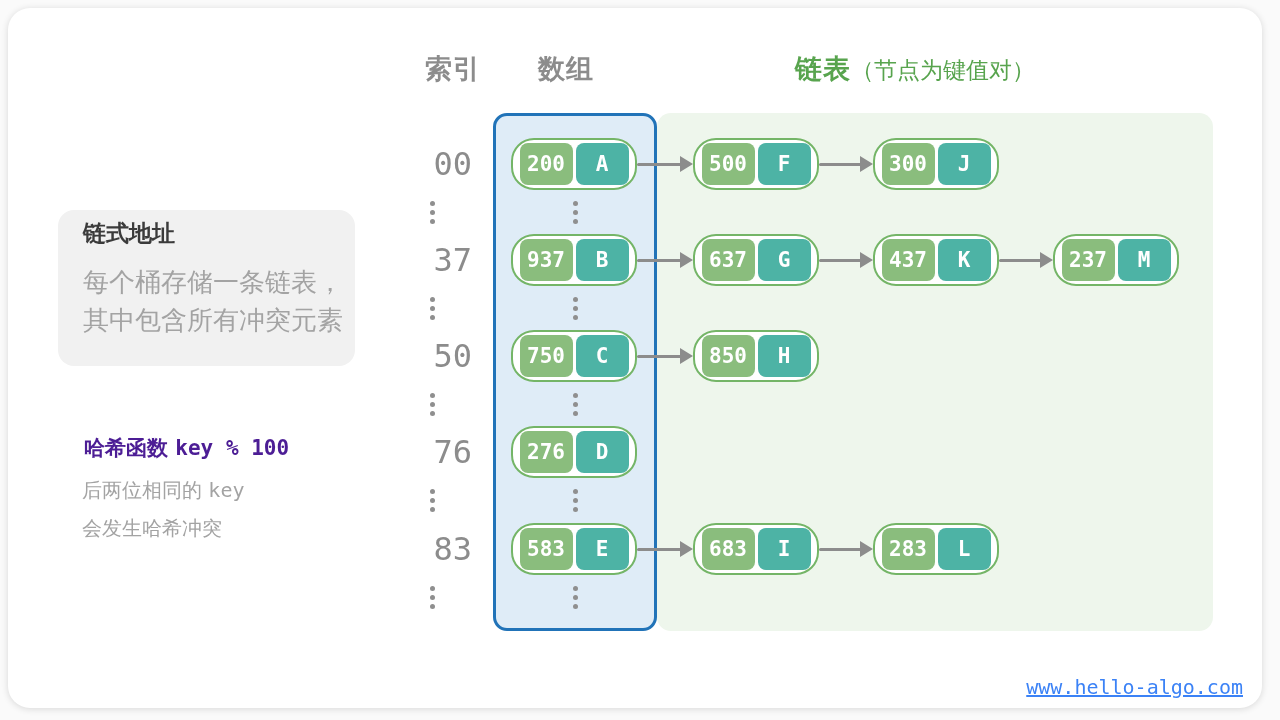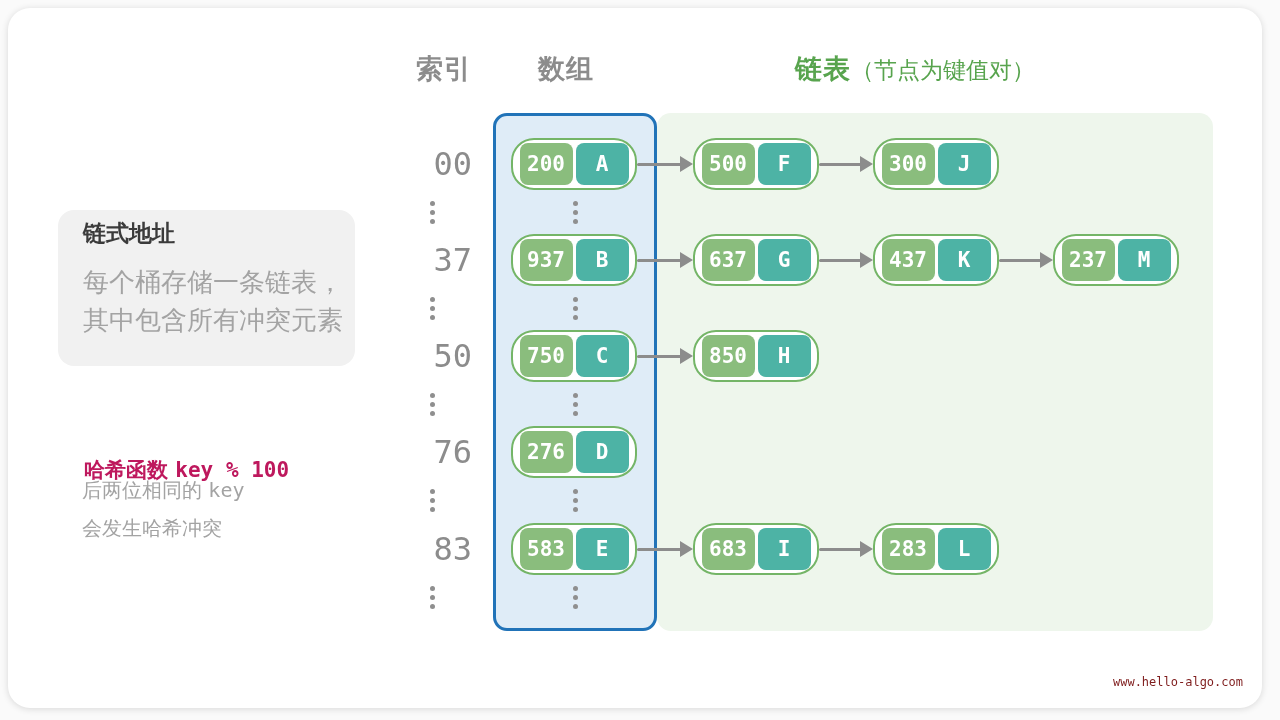--- a/index.html
+++ b/index.html
@@ -32,22 +32,22 @@
   
   .info-box {
     position:absolute; left:58px; top:210px; width:297px; height:156px;
     background:#f1f1f1; border-radius:16px; padding:8px 25px;
   }
   .info-title { font-size:23px; font-weight:bold; color:#3b3b3b; margin-bottom:14px; }
   .info-line { font-size:26px; color:#a3a3a3; line-height:38px; white-space:nowrap; }
 
   
   .hash-title {
-    position:absolute; left:84px; top:456px; font-size:21px; font-weight:bold;
-    color:#be185d; white-space:nowrap;
+    position:absolute; left:84px; top:434px; font-size:21px; font-weight:bold;
+    color:#4c1d95; white-space:nowrap;
   }
   .hash-line { position:absolute; left:82px; font-size:20px; color:#a3a3a3; white-space:nowrap; }
   .mono { font-family:"DejaVu Sans Mono", monospace; }
 
   
   .green-panel {
     position:absolute; left:657px; top:113px; width:556px; height:518px;
     background:#eef6ec; border-radius:14px;
   }
   .array-box {
@@ -87,29 +87,29 @@
     position:absolute; left:0; top:6.5px; height:3.5px; border-radius:2px; background:#8c8c8c;
   }
   .arrow .head {
     position:absolute; right:0; top:0; width:0; height:0;
     border-top:8px solid transparent; border-bottom:8px solid transparent;
     border-left:13px solid #8c8c8c;
   }
 
   .watermark {
     position:absolute; right:37px; top:675px;
-    font-family:"DejaVu Sans Mono", monospace; font-size:12px; color:#7f1d1d;
+    font-family:"DejaVu Sans Mono", monospace; font-size:20px; color:#3b82f6;text-decoration:underline;
   }
 </style>
 </head>
 <body>
 
 <div class="card"></div>
 
-<div class="col-head" style="left:404px; width:80px;">索引</div>
+<div class="col-head" style="left:413px; width:80px;">索引</div>
 <div class="col-head" style="left:526px; width:80px;">数组</div>
 <div class="list-head">
   <span class="t">链表</span><span class="n">（节点为键值对）</span>
 </div>
 
 <div class="info-box">
   <div class="info-title">链式地址</div>
   <div class="info-line">每个桶存储一条链表，</div>
   <div class="info-line">其中包含所有冲突元素</div>
 </div>

